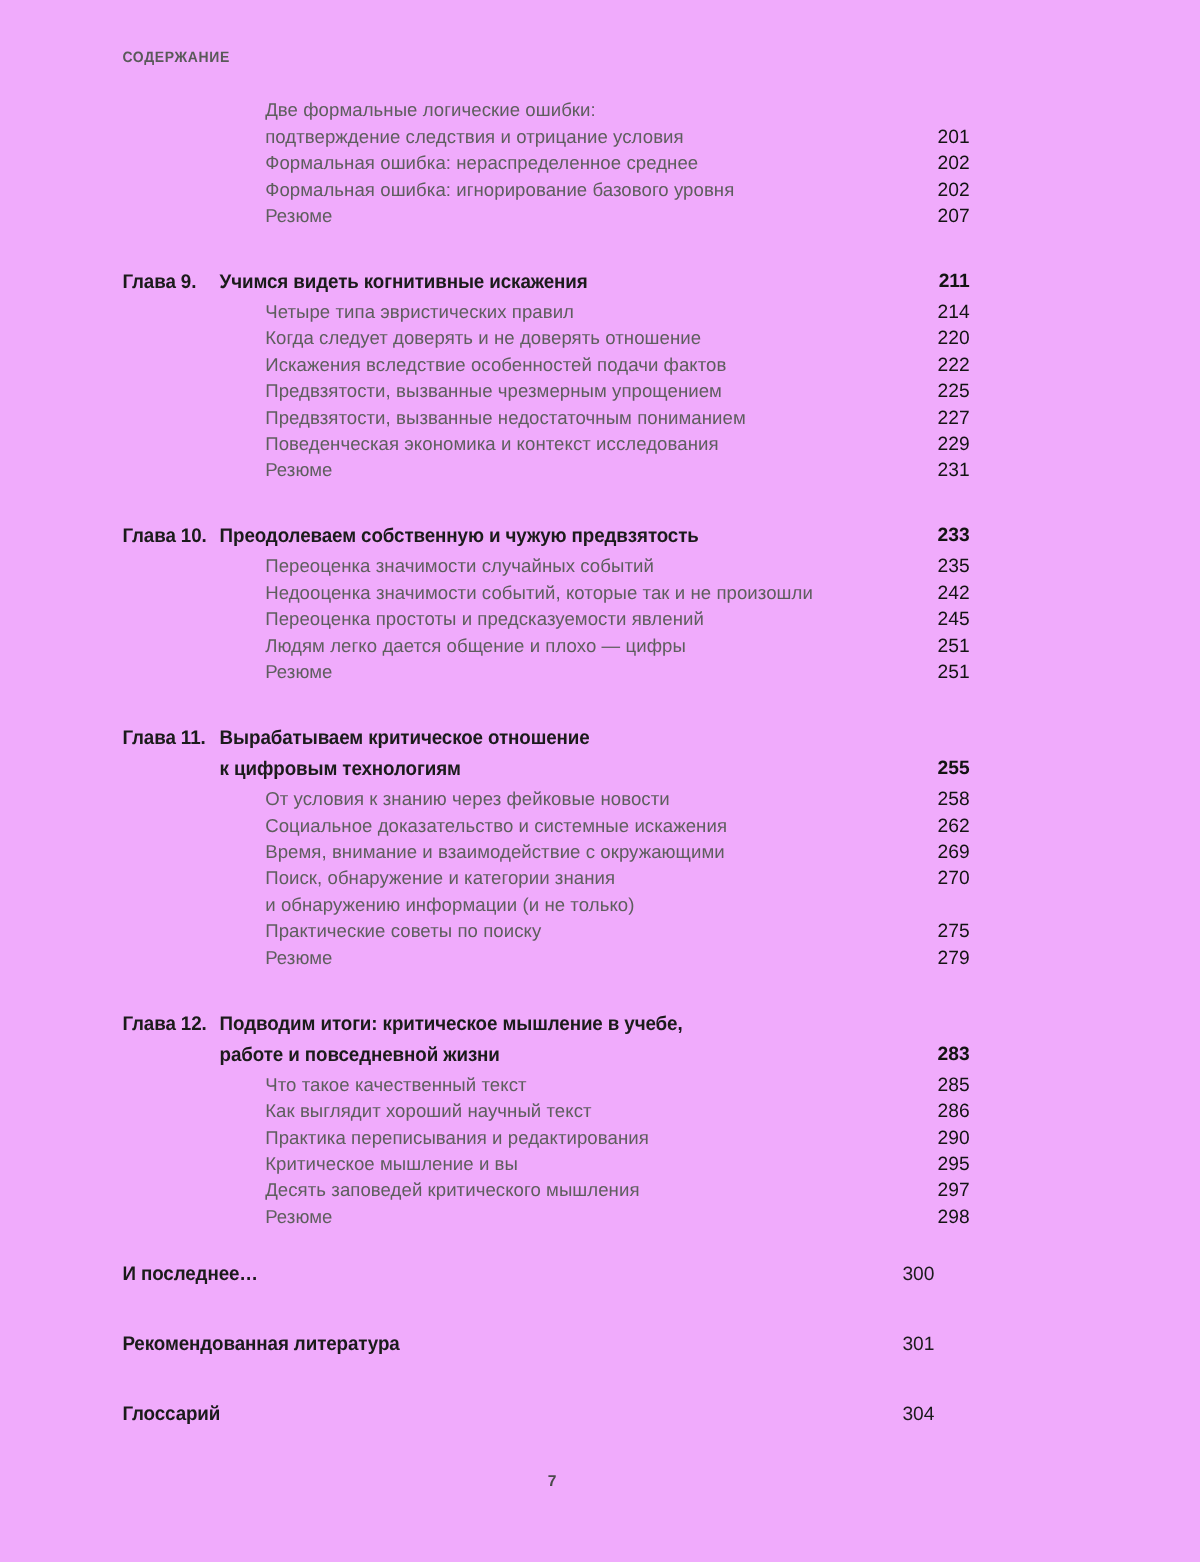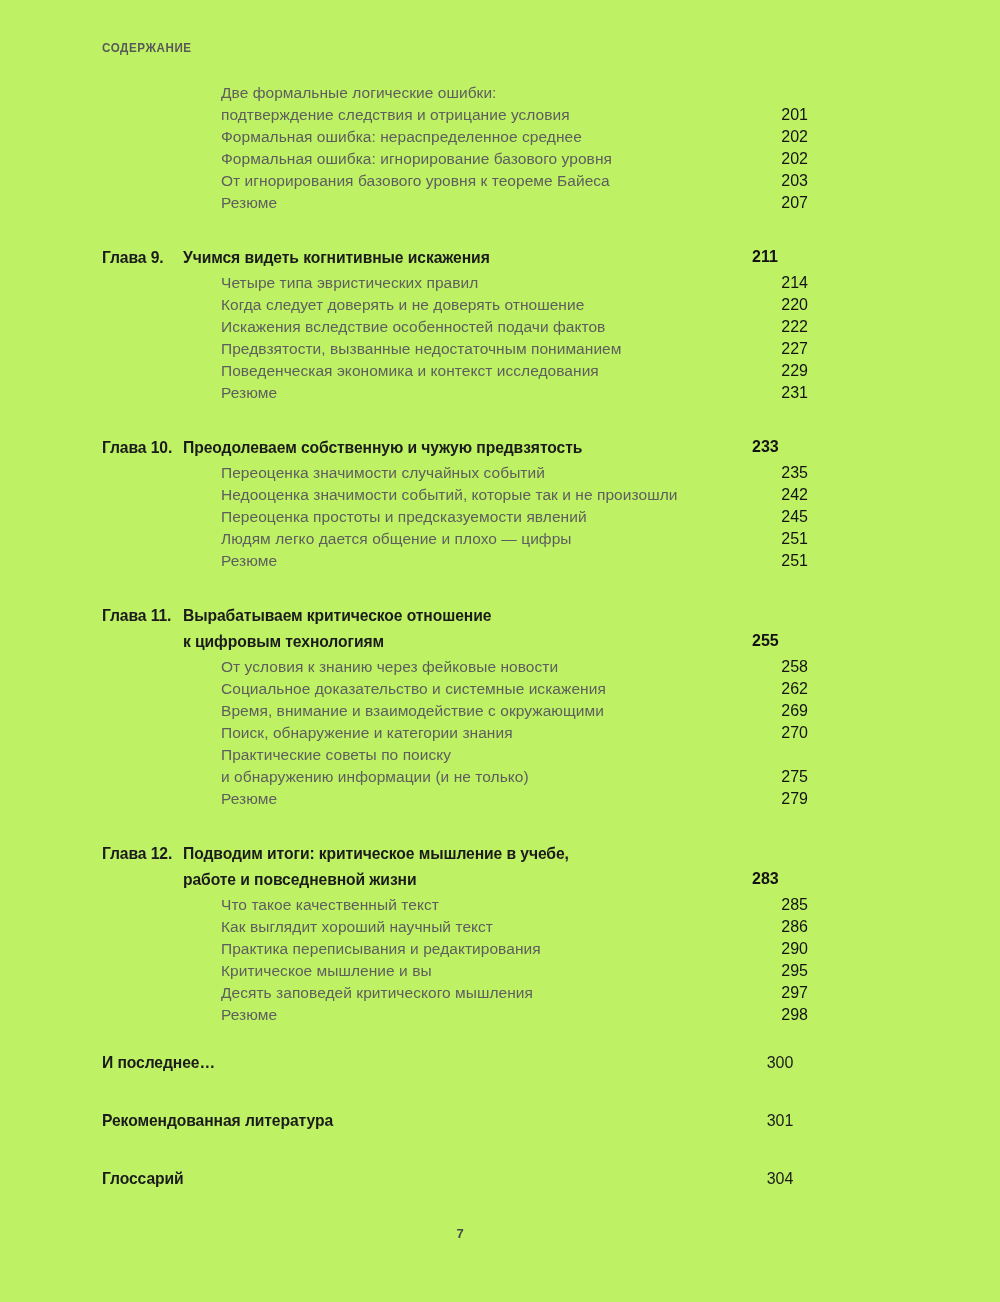--- a/index.html
+++ b/index.html
@@ -10,21 +10,21 @@
   body {
     width: 1000px;
     height: 1302px;
     position: relative;
     font-family: "Liberation Sans", sans-serif;
     -webkit-font-smoothing: antialiased;
   }
   .page {
     position: absolute;
     inset: 0;
-    background: #bef264;
+    background: #f0abfc;
   }
 
   
   .running-head {
     position: absolute;
     left: 102px;
     top: 41px;
     font-size: 12.5px;
     font-weight: bold;
     letter-spacing: 0.6px;
@@ -76,21 +76,21 @@
     line-height: 26px;
     letter-spacing: -0.1px;
     transform: scaleX(0.95);
     transform-origin: left center;
   }
   .chapter-title .tline { display: block; white-space: nowrap; }
 
   .chapter-page {
     flex: 0 0 auto;
     width: 56px;
-    text-align: left;
+    text-align: right;
     font-size: 16px;
     font-weight: bold;
     color: #131313;
     line-height: 26px;
     align-self: flex-end;
   }
 
   
   .entries {
     margin-top: 2px;
@@ -139,21 +139,21 @@
     font-size: 16.5px;
     font-weight: bold;
     color: #1b1b1b;
     letter-spacing: -0.1px;
     transform: scaleX(0.95);
     transform-origin: left center;
   }
   .back-page {
     flex: 0 0 auto;
     width: 56px;
-    text-align: center;
+    text-align: left;
     font-size: 16px;
     font-weight: normal;
     color: #1b1b1b;
   }
 
   
   .folio {
     position: absolute;
     left: 0;
     right: 0;
@@ -189,26 +189,20 @@
             <div class="entry-page">202</div>
           </div>
           <div class="entry">
             <div class="entry-text">
               <span class="tline">Формальная ошибка: игнорирование базового уровня</span>
             </div>
             <div class="entry-page">202</div>
           </div>
           <div class="entry">
             <div class="entry-text">
-              <span class="tline">От игнорирования базового уровня к теореме Байеса</span>
-            </div>
-            <div class="entry-page">203</div>
-          </div>
-          <div class="entry">
-            <div class="entry-text">
               <span class="tline">Резюме</span>
             </div>
             <div class="entry-page">207</div>
           </div>
         </div>
       </div>
       <div class="section">
         <div class="chapter-row">
           <div class="chapter-label">Глава 9.</div>
           <div class="chapter-title">
@@ -227,20 +221,26 @@
             <div class="entry-text">
               <span class="tline">Когда следует доверять и не доверять отношение</span>
             </div>
             <div class="entry-page">220</div>
           </div>
           <div class="entry">
             <div class="entry-text">
               <span class="tline">Искажения вследствие особенностей подачи фактов</span>
             </div>
             <div class="entry-page">222</div>
+          </div>
+          <div class="entry">
+            <div class="entry-text">
+              <span class="tline">Предвзятости, вызванные чрезмерным упрощением</span>
+            </div>
+            <div class="entry-page">225</div>
           </div>
           <div class="entry">
             <div class="entry-text">
               <span class="tline">Предвзятости, вызванные недостаточным пониманием</span>
             </div>
             <div class="entry-page">227</div>
           </div>
           <div class="entry">
             <div class="entry-text">
               <span class="tline">Поведенческая экономика и контекст исследования</span>
@@ -325,22 +325,22 @@
             <div class="entry-page">269</div>
           </div>
           <div class="entry">
             <div class="entry-text">
               <span class="tline">Поиск, обнаружение и категории знания</span>
             </div>
             <div class="entry-page">270</div>
           </div>
           <div class="entry">
             <div class="entry-text">
+              <span class="tline">и обнаружению информации (и не только)</span>
               <span class="tline">Практические советы по поиску</span>
-              <span class="tline">и обнаружению информации (и не только)</span>
             </div>
             <div class="entry-page">275</div>
           </div>
           <div class="entry">
             <div class="entry-text">
               <span class="tline">Резюме</span>
             </div>
             <div class="entry-page">279</div>
           </div>
         </div>

